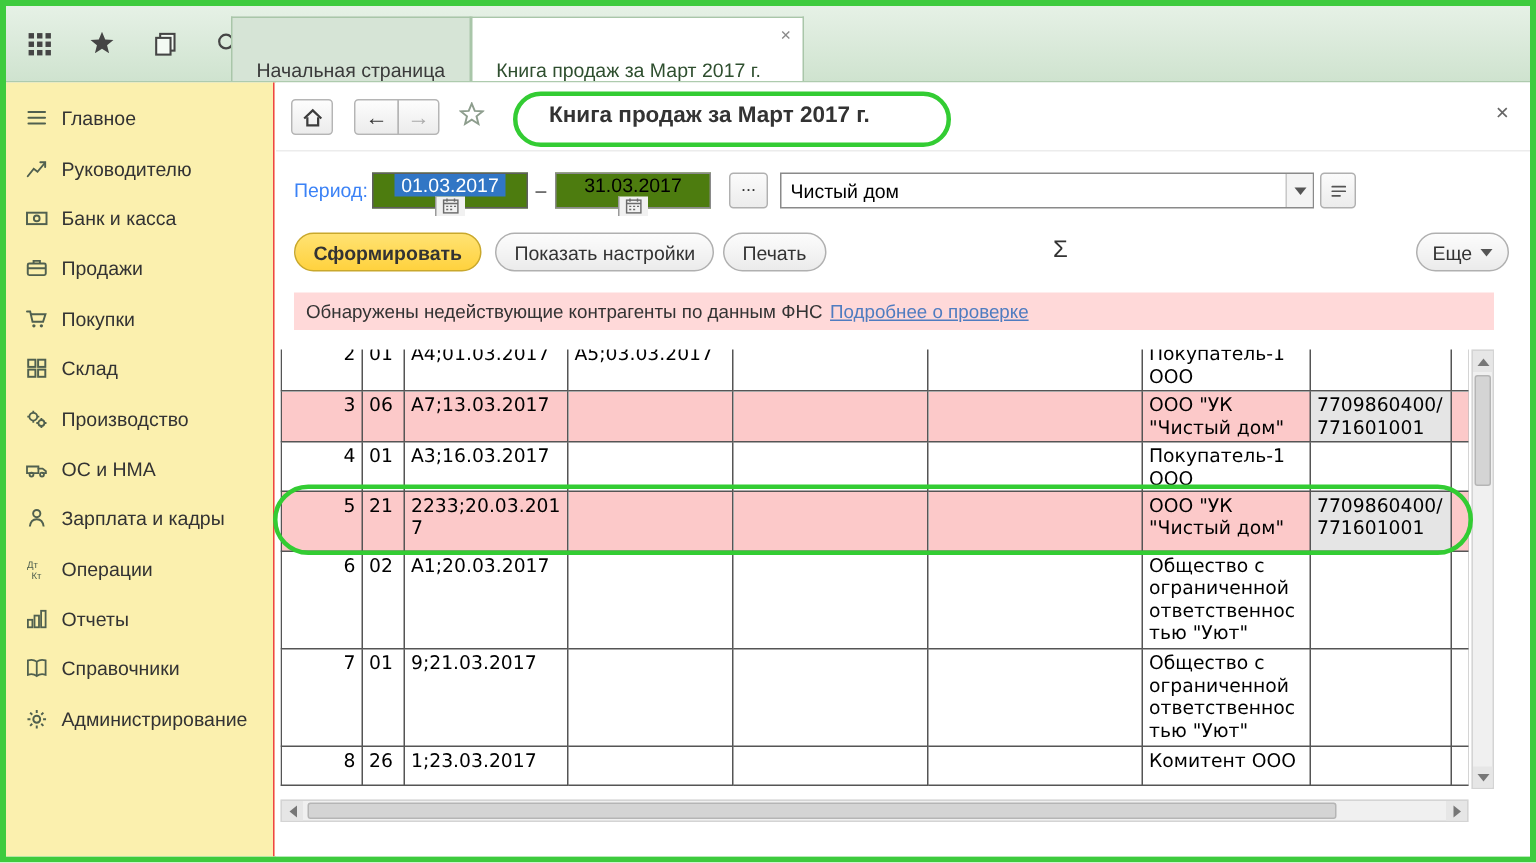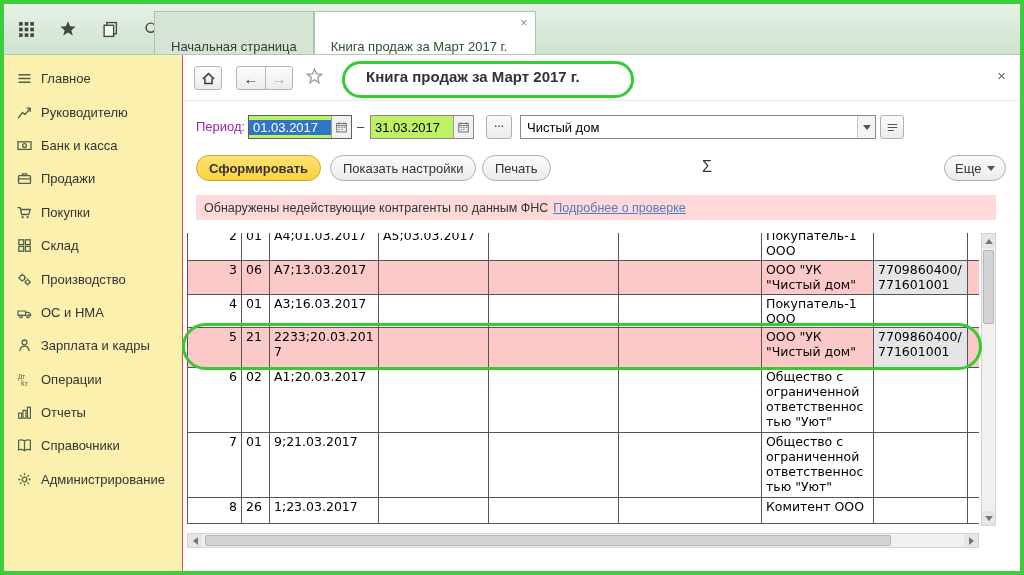--- a/index.html
+++ b/index.html
@@ -33,23 +33,23 @@
           display:flex; align-items:center; justify-content:center; cursor:pointer; }
   .home { left:10px; width:28px; }
   .back { left:52px; width:30px; border-radius:3px 0 0 3px; font-size:15px; color:#333; }
   .fwd  { left:81px; width:28px; border-radius:0 3px 3px 0; font-size:15px; color:#aaa; }
   .fav-star { position:absolute; left:122px; top:13px; cursor:pointer; }
   .form-title { position:absolute; left:182px; top:13px; font-size:15px; font-weight:bold; color:#333; white-space:nowrap; }
   .form-close { position:absolute; right:14px; top:12px; font-size:15px; color:#666; cursor:pointer; }
 
   
   .period-row { position:absolute; left:0; top:55px; width:100%; height:36px; }
-  .plabel { position:absolute; left:12px; top:9px; font-size:13px; color:#a21caf; }
-  .date-field { position:absolute; top:5px; height:24px; border:1px solid #8a8a8a; background:#bef264;
-                display:flex; align-items:center; }
+  .plabel { position:absolute; left:12px; top:9px; font-size:13px; color:#3b82f6; }
+  .date-field { position:absolute; top:5px; height:24px; border:1px solid #8a8a8a; background:#4d7c0f;
+                display:flex; align-items:center;flex-direction:column; }
   .df1 { left:64px; width:104px; border-color:#5f5f5f; }
   .df2 { left:186px; width:104px; }
   .date-val { flex:1; font-size:13px; padding:0 4px; color:#000; white-space:nowrap; }
   .date-val.sel { background:#3176c5; color:#fff; }
   .cal-btn { width:20px; height:100%; border-left:1px solid #9a9a9a; background:#f1f1f1;
              display:flex; align-items:center; justify-content:center; cursor:pointer; }
   .dash { position:absolute; left:173px; top:9px; font-size:13px; color:#333; }
   .dots-btn { position:absolute; left:302px; top:5px; width:26px; height:24px; border:1px solid #b0b0b0;
               background:linear-gradient(#fbfbfb,#ececec); border-radius:3px; font-size:12px; color:#333;
               display:flex; align-items:flex-start; justify-content:center; cursor:pointer; }

